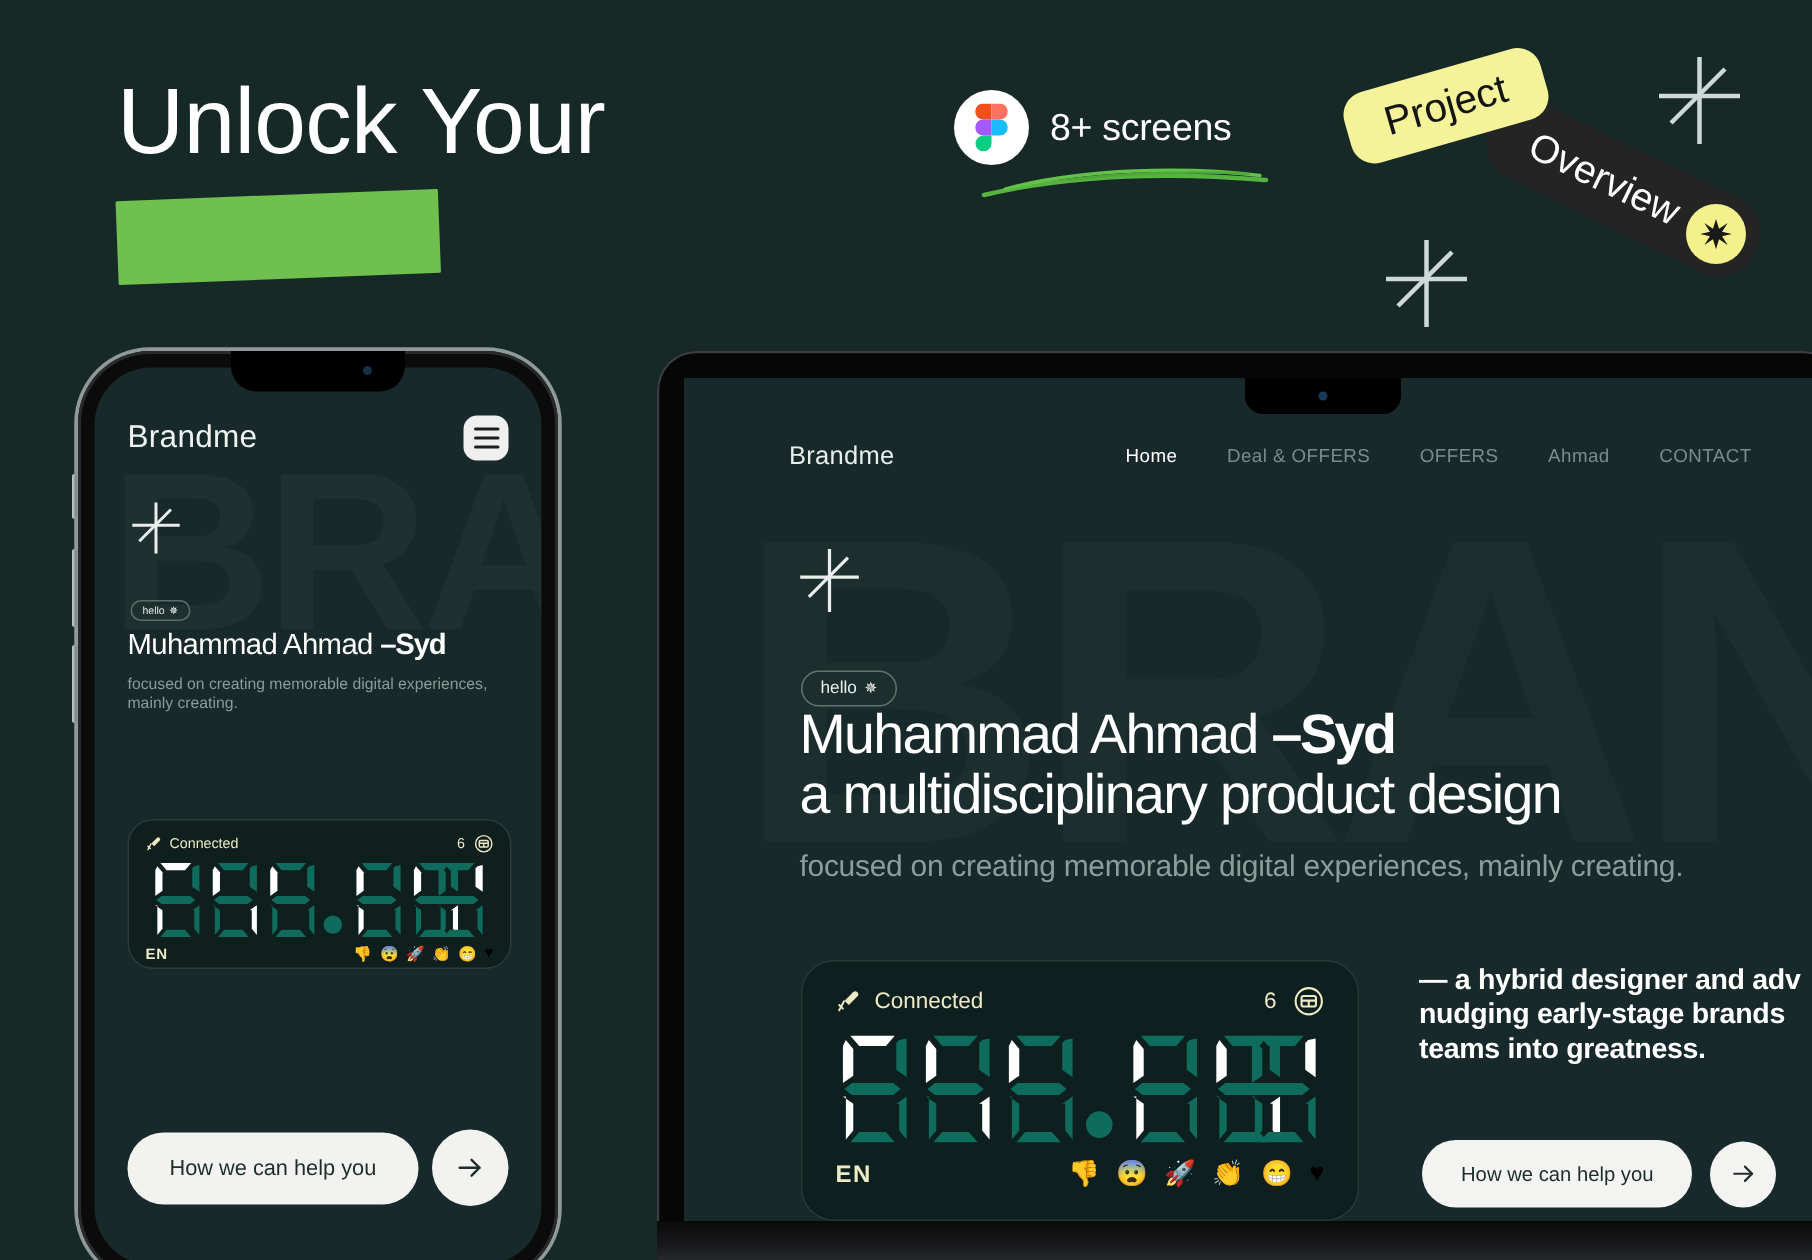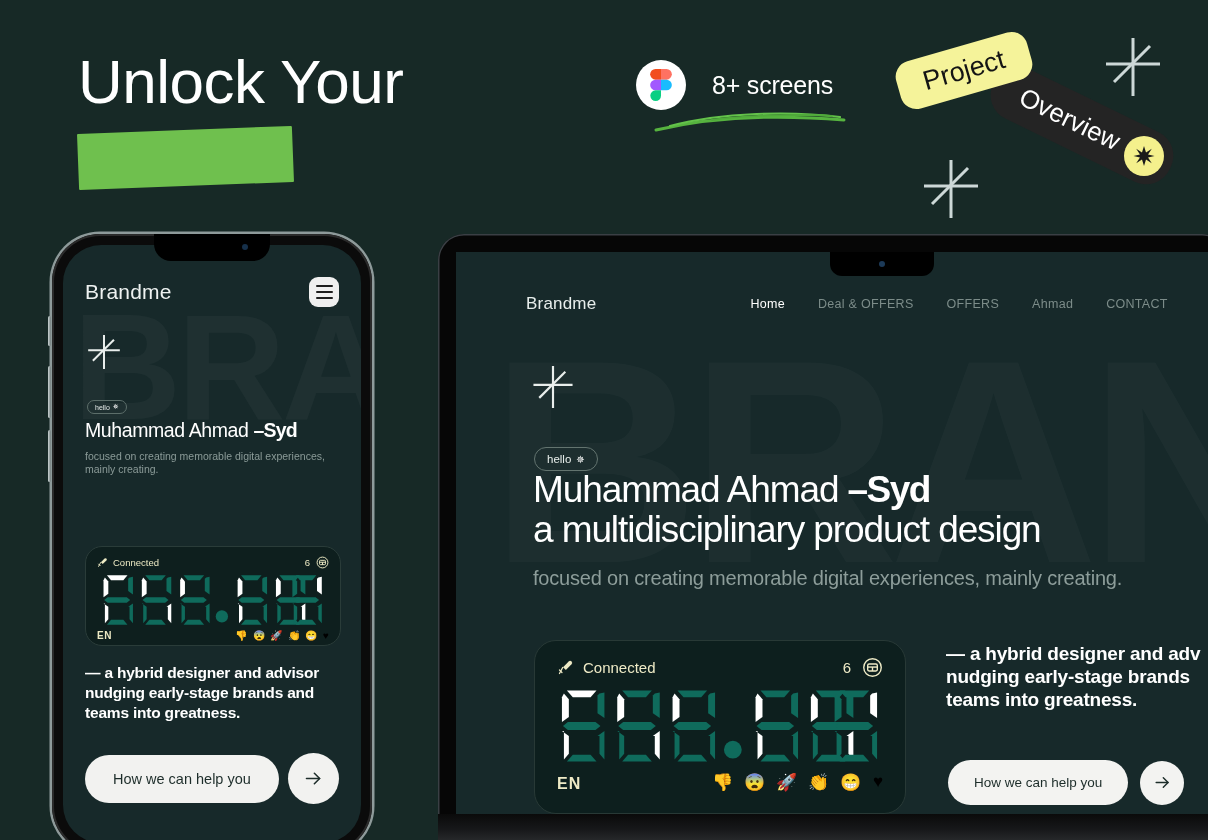--- a/index.html
+++ b/index.html
@@ -13,21 +13,21 @@
 
   
   #headline-block { position: absolute; left: 78px; top: 46px; width: 620px; }
   .headline-line { position: relative; font-size: 62px; line-height: 72px;
     font-weight: 500; color: #ffffff; letter-spacing: -0.5px; white-space: nowrap; }
   .hl-highlight { position: absolute; left: 0; top: 12px; width: 215px; height: 56px;
     background: #6fc04e; transform: rotate(-2.2deg); border-radius: 1px; z-index: 0; }
   .hl-text { position: relative; z-index: 1; text-align: right; }
 
   
-  #figma-badge { position: absolute; left: 636px; top: 60px; display: flex; align-items: center; gap: 26px; }
+  #figma-badge { position: absolute; left: 636px; top: 60px; display: flex; align-items: center; gap: 14px; }
   .figma-circle { width: 50px; height: 50px; border-radius: 50%; background: #fff;
     display: flex; align-items: center; justify-content: center; }
   .figma-label { color: #ffffff; font-size: 25px; font-weight: 400; letter-spacing: -0.2px; }
   #figma-underline { position: absolute; left: 652px; top: 108px; width: 200px; height: 28px; }
 
   
   #overview-pill { position: absolute; left: 984px; top: 98px; transform: rotate(26deg);
     background: #242424; border-radius: 26px; padding: 12px 58px 12px 30px;
     color: #fff; font-size: 26px; font-weight: 500; white-space: nowrap; z-index: 2;}
   #overview-star { position: absolute; left: 1124px; top: 136px; width: 40px; height: 40px;
@@ -420,21 +420,20 @@
           <span>👎</span>
           <span>😨</span>
           <span>🚀</span>
           <span>👏</span>
           <span>😁</span>
           <span>♥</span>
         </div>
       </div>
     </div>
 
-    <div id="phone-tag">— a hybrid designer and advisor nudging early-stage brands and teams into greatness.</div>
 
     <div id="phone-cta">
       <div class="cta-pill">How we can help you</div>
       <div class="cta-circ">
         <svg width="21" height="21" viewBox="0 0 24 24" fill="none" stroke="#1d2d2a" stroke-width="1.8" stroke-linecap="round" stroke-linejoin="round">
           <line x1="4" y1="12" x2="19" y2="12"></line>
             <polyline points="13,6 19,12 13,18"></polyline>
         </svg>
       </div>
     </div>

